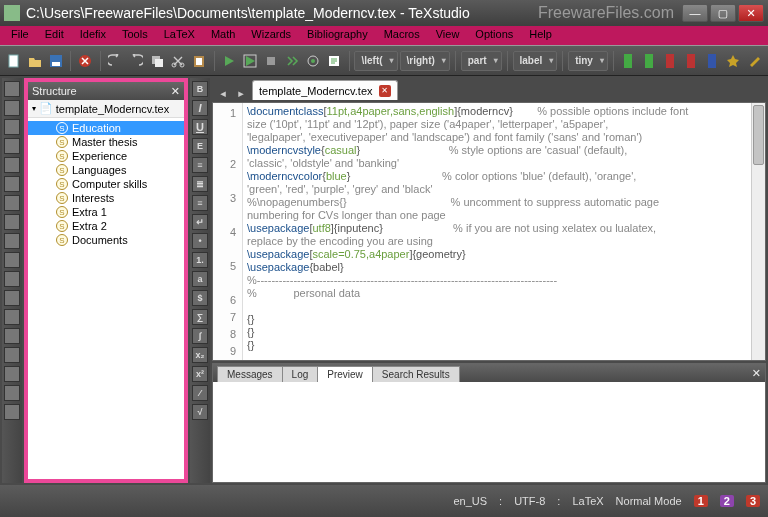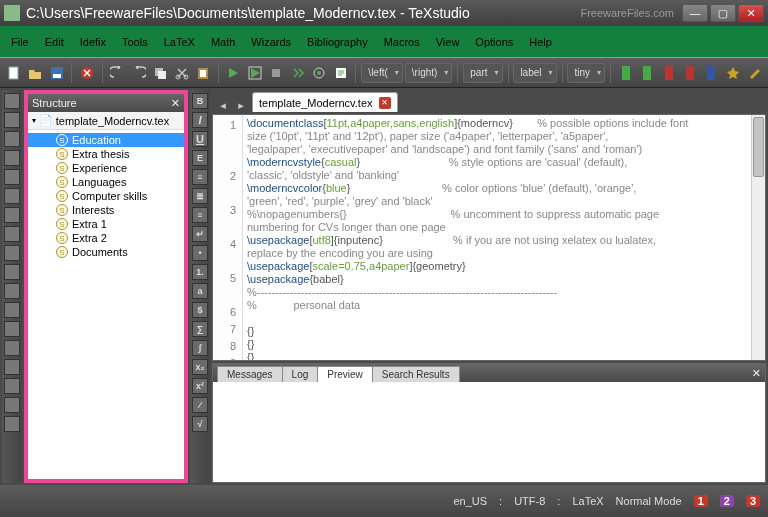--- a/index.html
+++ b/index.html
@@ -1,28 +1,28 @@
 <!DOCTYPE html>
 <html><head>
 <meta charset="utf-8">
 <style>
 * { margin:0; padding:0; box-sizing:border-box; font-family:"Segoe UI",Tahoma,sans-serif; font-size:11px; }
 body { background:#d4d0c8; width:768px; height:517px; overflow:hidden; display:flex; flex-direction:column; }
 .titlebar { height:26px; background:linear-gradient(#5a5a5a,#3e3e3e); display:flex; align-items:center; color:#fff; padding:0 4px; }
 .titlebar .app-icon { width:16px; height:16px; background:#8b8; margin-right:6px; }
 .titlebar .title-text { flex:1; font-size:14px; }
-.titlebar .watermark { color:#9a9a9a; font-size:11px; margin-right:6px; }
+.titlebar .watermark { color:#9a9a9a; font-size:16px; margin-right:6px; }
 .winbtn { width:26px; height:18px; margin-left:2px; border:1px solid #555; background:linear-gradient(#888,#666); color:#fff; display:flex; align-items:center; justify-content:center; border-radius:2px; cursor:pointer; }
 .winbtn.close { background:linear-gradient(#d85050,#b02020); }
-.menubar { height:32px; background:#15803d; border-bottom:1px solid #999; display:flex; align-items:center; padding:0 4px; gap:2px; }
+.menubar { height:20px; background:#be185d; border-bottom:1px solid #999; display:flex; align-items:flex-start; padding:0 4px; gap:2px; }
 .menubar span { padding:2px 7px; cursor:pointer; }
 .toolbar { height:30px; background:linear-gradient(#5c5c5c,#444); border-bottom:1px solid #222; display:flex; align-items:center; padding:0 4px; gap:2px; }
 .tbtn { width:22px; height:22px; border-radius:3px; display:flex; align-items:center; justify-content:center; cursor:pointer; }
 .tsep { width:1px; height:20px; background:#666; margin:0 3px; }
-.tdrop { height:20px; background:#555; color:#ddd; border:1px solid #666; padding:0 14px 0 6px; display:flex; align-items:center; font-size:10px; position:relative; cursor:pointer; border-radius:2px; }
+.tdrop { height:20px; background:#555; color:#ddd; border:1px solid #666; padding:0 14px 0 6px; display:flex; align-items:center; font-size:10px; position:relative; cursor:pointer; border-radius:2px;font-weight:bold; }
 .tdrop::after { content:"▾"; position:absolute; right:3px; font-size:8px; color:#bbb; }
 .workspace { flex:1; display:flex; min-height:0; background:#4a4a4a; padding:2px; gap:2px; }
 .leftbar { width:20px; background:linear-gradient(to right,#555,#444); display:flex; flex-direction:column; gap:3px; padding:3px 0; align-items:center; }
 .leftbar .lb { width:16px; height:16px; background:#777; border:1px solid #333; cursor:pointer; }
 .struct { width:164px; background:#fff; border:4px solid #ec4899; display:flex; flex-direction:column; }
 .struct-hdr { height:18px; background:linear-gradient(#666,#4a4a4a); color:#eee; display:flex; align-items:center; padding:0 4px; font-size:10px; }
 .struct-hdr .x { margin-left:auto; cursor:pointer; }
 .struct-root { padding:2px 4px; display:flex; align-items:center; gap:3px; background:#f4f4f4; border-bottom:1px solid #ddd; }
 .arrowdn { font-size:8px; }
 .tree { padding:3px 0; }
@@ -251,21 +251,21 @@
       <span>📄</span>
       <span>template_Moderncv.tex</span>
     </div>
     <div class="tree" id="tree">
         <div class="tree-item sel">
           <span class="sicn">S</span>
           <span>Education</span>
         </div>
         <div class="tree-item">
           <span class="sicn">S</span>
-          <span>Extra thesis</span>
+          <span>Master thesis</span>
         </div>
         <div class="tree-item">
           <span class="sicn">S</span>
           <span>Experience</span>
         </div>
         <div class="tree-item">
           <span class="sicn">S</span>
           <span>Languages</span>
         </div>
         <div class="tree-item">

